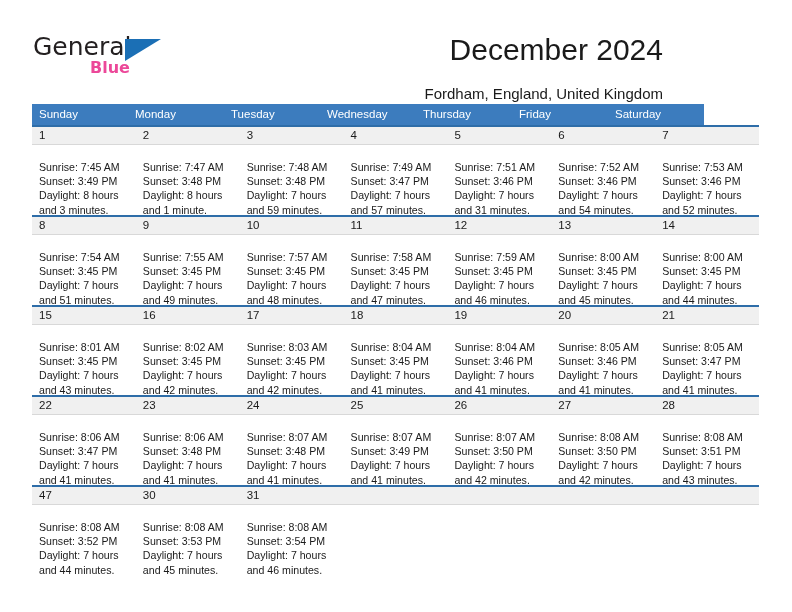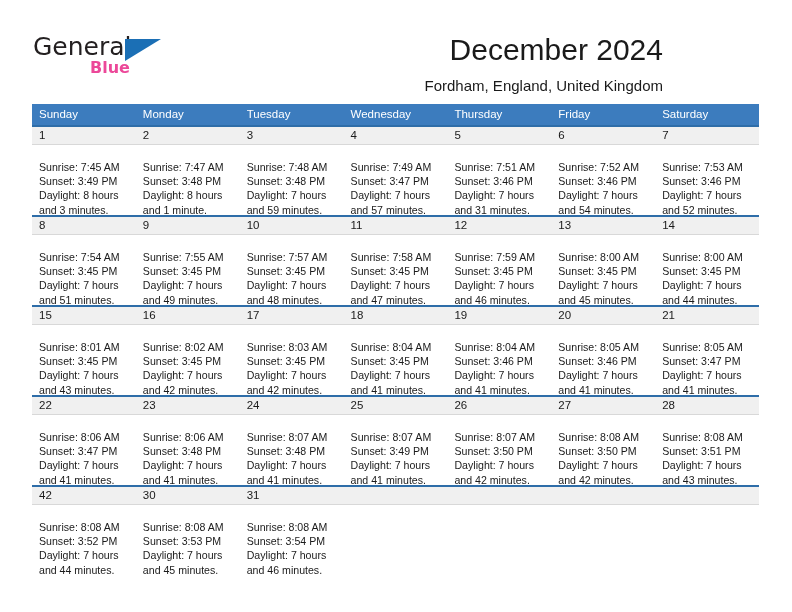--- a/index.html
+++ b/index.html
@@ -74,39 +74,39 @@
     font-size: 30px;
     font-weight: 400;
     color: #1a1a1a;
     text-align: center;
     line-height: 36px;
     white-space: nowrap;
   }
   .subtitle {
     position: absolute;
     right: 37px;
-    top: 77px;
+    top: 85px;
     font-size: 15px;
     font-weight: 400;
     color: #1a1a1a;
     text-align: right;
     line-height: 18px;
     white-space: nowrap;
   }
 
   
   .calendar {
     position: absolute;
     left: 32px;
     top: 104px;
     width: 727px;
   }
   .dow-row {
     display: flex;
-    width: 727px;
+    width: 672px;
     height: 21px;
     background: #3c7cbe;
   }
   .dow {
     flex: 1 1 0;
     color: #ffffff;
     font-size: 11.5px;
     line-height: 21px;
     padding-left: 7px;
     box-sizing: border-box;
@@ -492,21 +492,21 @@
               <div class="cell-line">Sunrise: 8:08 AM</div>
               <div class="cell-line">Sunset: 3:51 PM</div>
               <div class="cell-line">Daylight: 7 hours</div>
               <div class="cell-line">and 43 minutes.</div>
             </div>
           </div>
         </div>
         <div class="week">
           <div class="cell">
             <div class="date-band">
-              <div class="date-num">42</div>
+              <div class="date-num">47</div>
             </div>
             <div class="cell-body">
               <div class="cell-line">Sunrise: 8:08 AM</div>
               <div class="cell-line">Sunset: 3:52 PM</div>
               <div class="cell-line">Daylight: 7 hours</div>
               <div class="cell-line">and 44 minutes.</div>
             </div>
           </div>
           <div class="cell">
             <div class="date-band">

